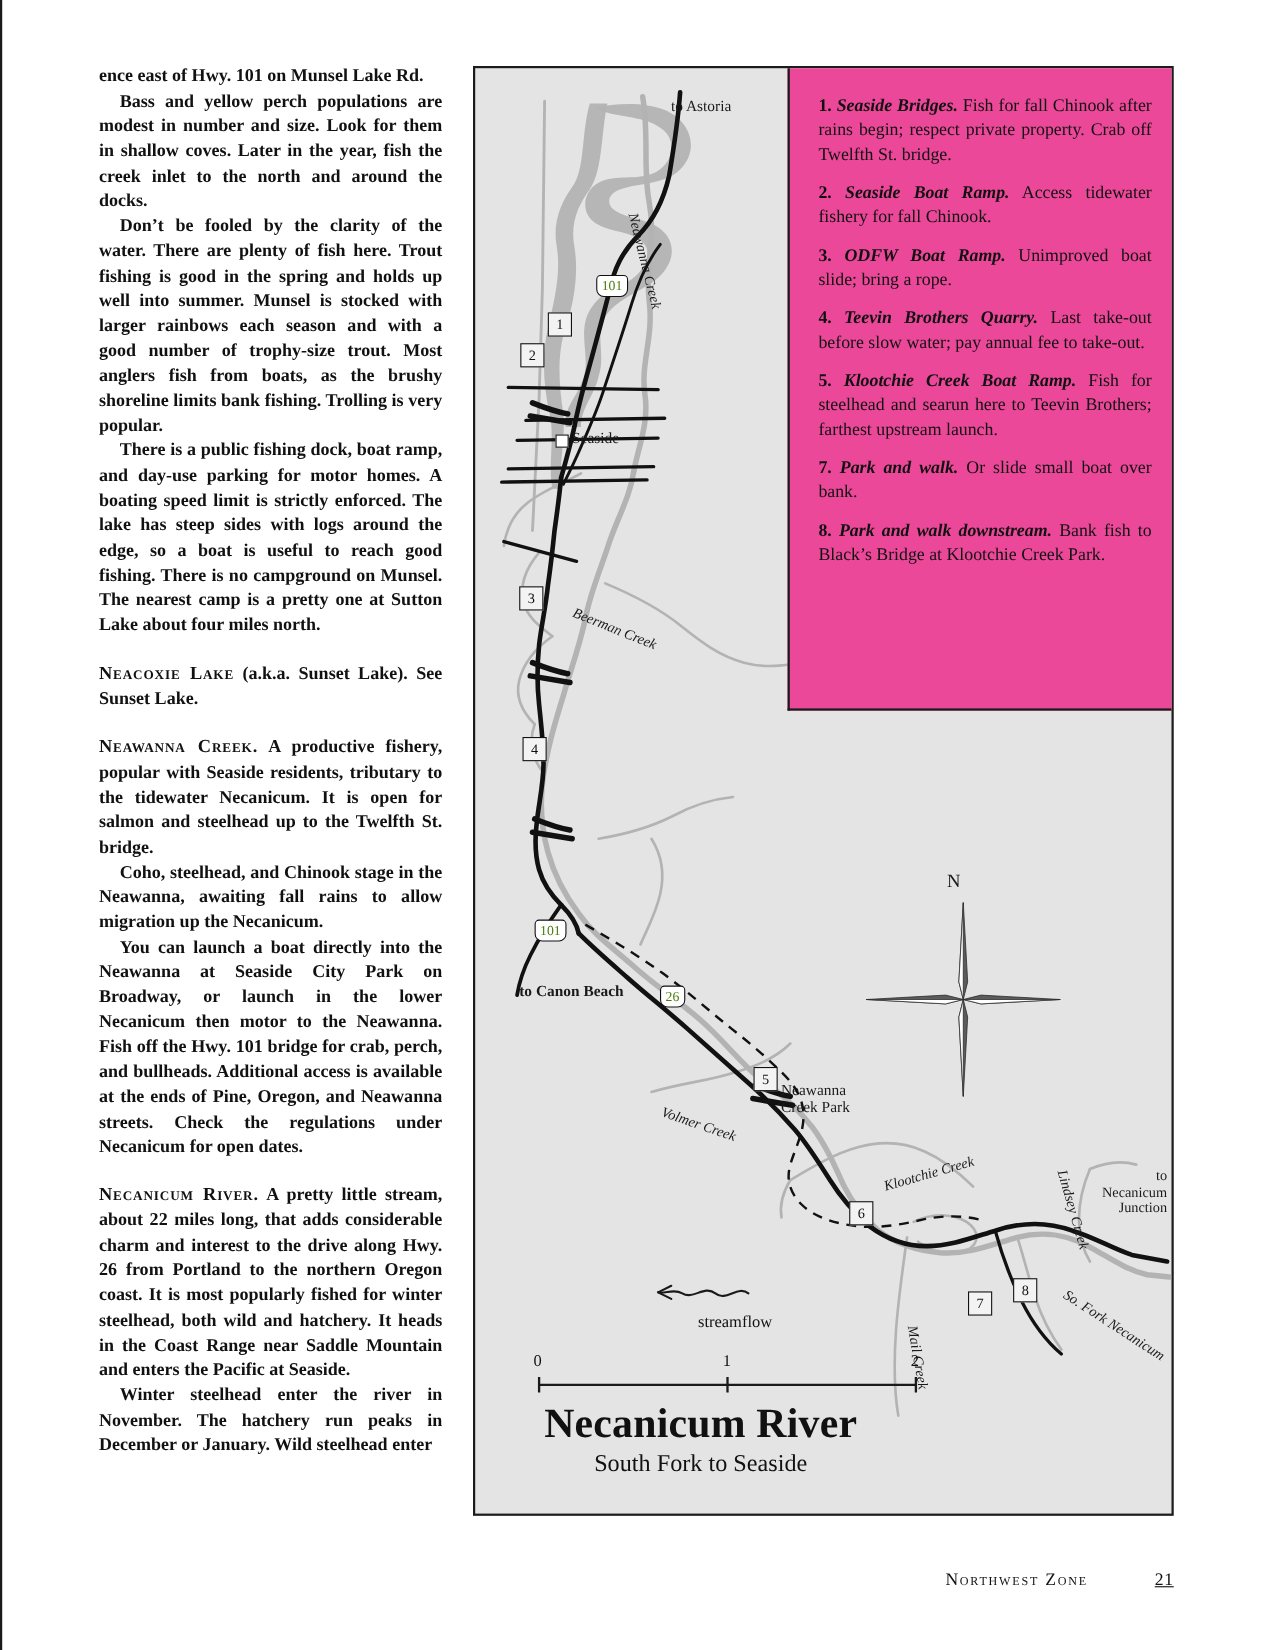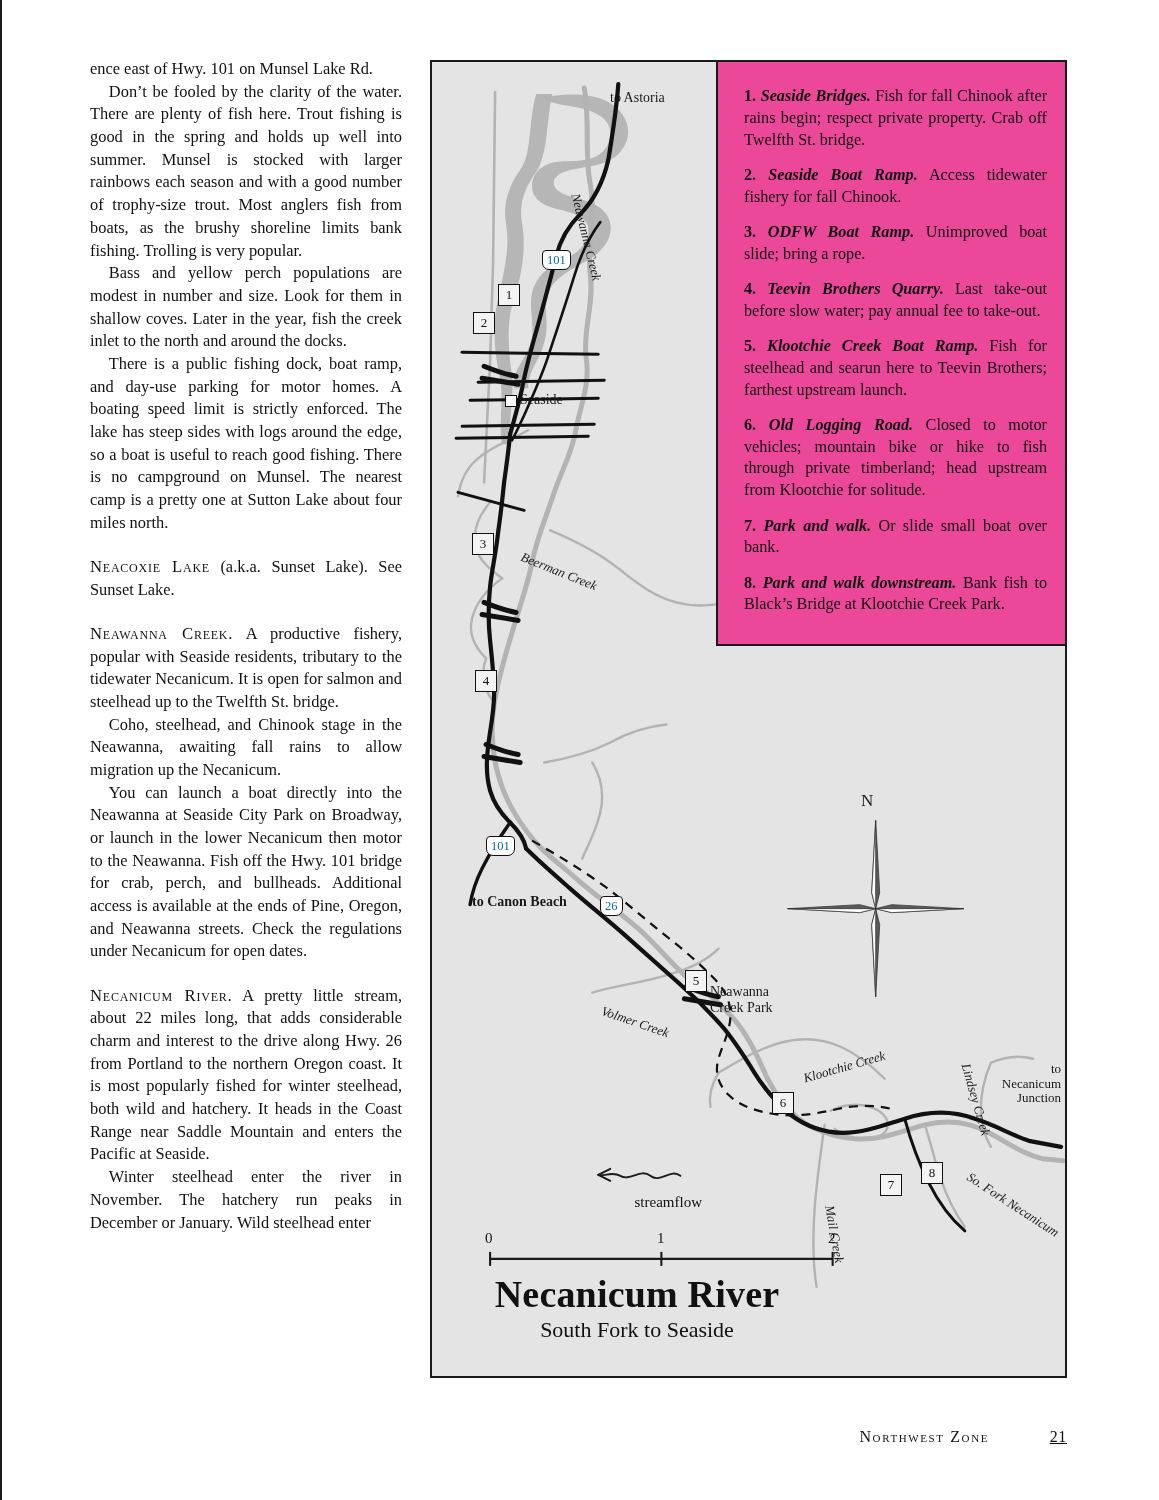--- a/index.html
+++ b/index.html
@@ -34,20 +34,21 @@
     width: 312px;
     font-size: 16.4px;
     line-height: 1.383;
     text-align: justify;
     text-justify: inter-word;
     hyphens: none;
   }
   #text-column p {
     margin: 0;
     text-indent: 1.15em;
+    font-weight: bold;
   }
   #text-column p.noindent { text-indent: 0; }
   #text-column p.entry {
     margin-top: 1.25em;
     text-indent: 0;
   }
   .smallcaps {
     font-variant: small-caps;
     letter-spacing: 0.045em;
     font-size: 1.02em;
@@ -111,21 +112,21 @@
   
   .shield {
     position: absolute;
     background: #ffffff;
     border: 1.6px solid #111;
     font-size: 12.5px;
     text-align: center;
     line-height: 1;
     padding: 2.5px 4px 3px 4px;
     border-radius: 4px 4px 7px 7px;
-    color: #0369a1;
+    color: #4d7c0f;
   }
   
   .sitebox {
     position: absolute;
     background: #f3f3f3;
     border: 1.4px solid #111;
     width: 20px; height: 20px;
     font-size: 13px;
     text-align: center;
     line-height: 19px;
@@ -200,22 +201,22 @@
     text-decoration: underline;
   }
 </style>
 </head>
 <body>
 
 <div id="page">
 
   <div id="text-column">
     <p class="noindent">ence east of Hwy. 101 on Munsel Lake Rd.</p>
+    <p>Bass and yellow perch populations are modest in number and size. Look for them in shallow coves. Later in the year, fish the creek inlet to the north and around the docks.</p>
     <p>Don’t be fooled by the clarity of the water. There are plenty of fish here. Trout fishing is good in the spring and holds up well into summer. Munsel is stocked with larger rainbows each season and with a good number of trophy-size trout. Most anglers fish from boats, as the brushy shoreline limits bank fishing. Trolling is very popular.</p>
-    <p>Bass and yellow perch populations are modest in number and size. Look for them in shallow coves. Later in the year, fish the creek inlet to the north and around the docks.</p>
     <p>There is a public fishing dock, boat ramp, and day-use parking for motor homes. A boating speed limit is strictly enforced. The lake has steep sides with logs around the edge, so a boat is useful to reach good fishing. There is no campground on Munsel. The nearest camp is a pretty one at Sutton Lake about four miles north.</p>
 
     <p class="entry"><span class="smallcaps">Neacoxie Lake</span><span> (a.k.a. Sunset Lake). See Sunset Lake.</span></p>
 
     <p class="entry"><span class="smallcaps">Neawanna Creek.</span><span> A productive fishery, popular with Seaside residents, tributary to the tidewater Necanicum. It is open for salmon and steelhead up to the Twelfth St. bridge.</span></p>
     <p>Coho, steelhead, and Chinook stage in the Neawanna, awaiting fall rains to allow migration up the Necanicum.</p>
     <p>You can launch a boat directly into the Neawanna at Seaside City Park on Broadway, or launch in the lower Necanicum then motor to the Neawanna. Fish off the Hwy. 101 bridge for crab, perch, and bullheads. Additional access is available at the ends of Pine, Oregon, and Neawanna streets. Check the regulations under Necanicum for open dates.</p>
 
     <p class="entry"><span class="smallcaps">Necanicum River.</span><span> A pretty little stream, about 22 miles long, that adds considerable charm and interest to the drive along Hwy. 26 from Portland to the northern Oregon coast. It is most popularly fished for winter steelhead, both wild and hatchery. It heads in the Coast Range near Saddle Mountain and enters the Pacific at Seaside.</span></p>
     <p>Winter steelhead enter the river in November. The hatchery run peaks in December or January. Wild steelhead enter</p>
@@ -425,21 +426,20 @@
       <div class="t1">Necanicum River</div>
       <div class="t2">South Fork to Seaside</div>
     </div>
 
     <div id="legend-box">
       <p class="legend-item"><span class="legend-num">1.</span> <span class="legend-title">Seaside Bridges.</span><span> Fish for fall Chinook after rains begin; respect private property. Crab off Twelfth St. bridge.</span></p>
       <p class="legend-item"><span class="legend-num">2.</span> <span class="legend-title">Seaside Boat Ramp.</span><span> Access tidewater fishery for fall Chinook.</span></p>
       <p class="legend-item"><span class="legend-num">3.</span> <span class="legend-title">ODFW Boat Ramp.</span><span> Unimproved boat slide; bring a rope.</span></p>
       <p class="legend-item"><span class="legend-num">4.</span> <span class="legend-title">Teevin Brothers Quarry.</span><span> Last take-out before slow water; pay annual fee to take-out.</span></p>
       <p class="legend-item"><span class="legend-num">5.</span> <span class="legend-title">Klootchie Creek Boat Ramp.</span><span> Fish for steelhead and searun here to Teevin Brothers; farthest upstream launch.</span></p>
-      <p class="legend-item"><span class="legend-num">6.</span> <span class="legend-title">Old Logging Road.</span><span> Closed to motor vehicles; mountain bike or hike to fish through private timberland; head upstream from Klootchie for solitude.</span></p>
       <p class="legend-item"><span class="legend-num">7.</span> <span class="legend-title">Park and walk.</span><span> Or slide small boat over bank.</span></p>
       <p class="legend-item"><span class="legend-num">8.</span> <span class="legend-title">Park and walk downstream.</span><span> Bank fish to Black’s Bridge at Klootchie Creek Park.</span></p>
     </div>
 
   </div>
 
   <div id="footer">
     <span class="zone">Northwest Zone</span>
     <span class="pagenum">21</span>
   </div>

